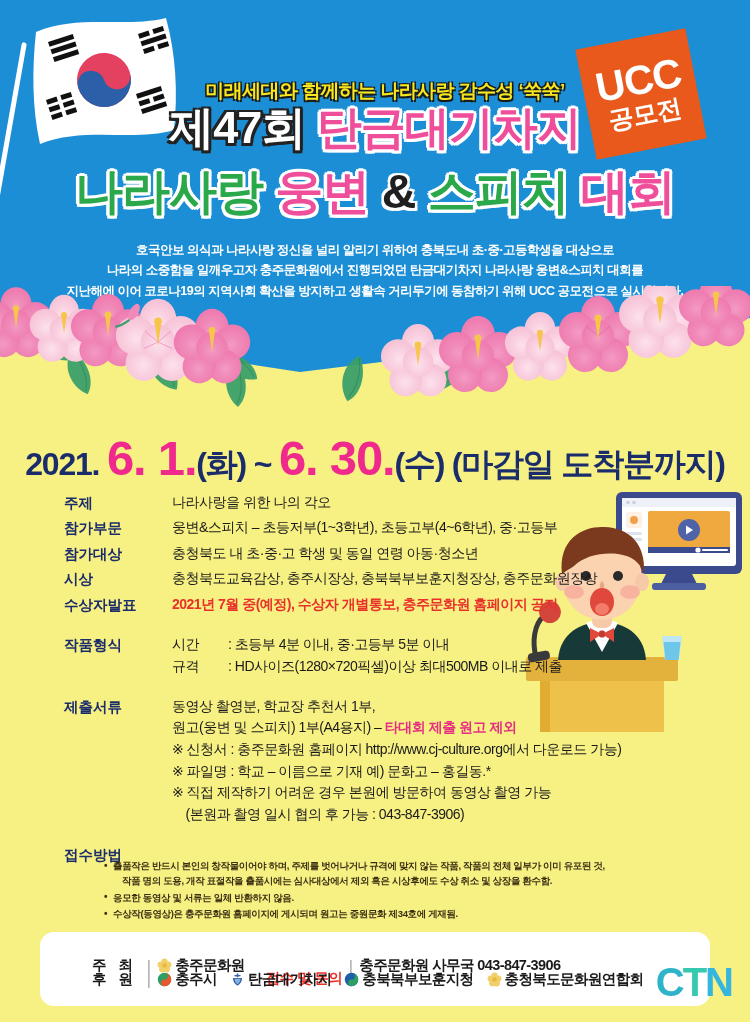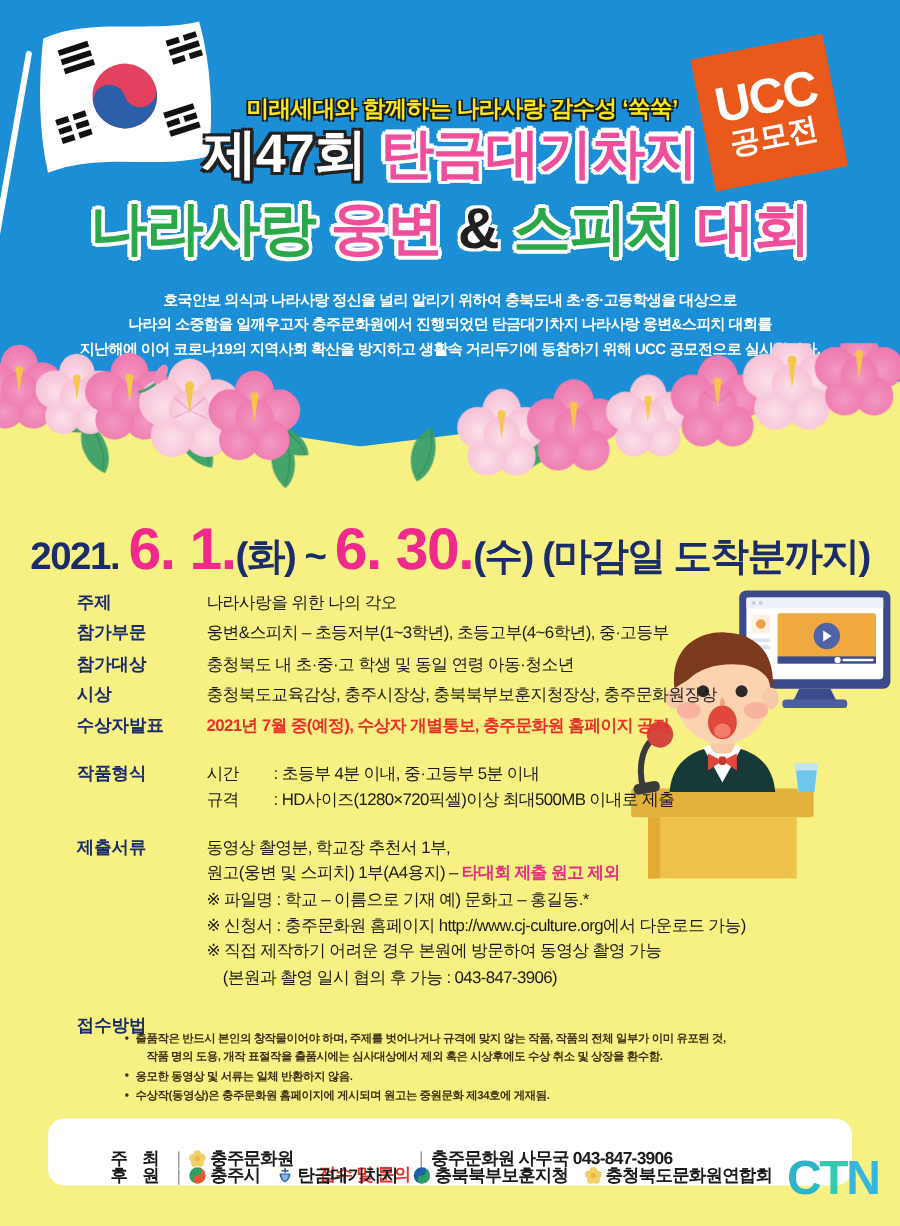--- a/index.html
+++ b/index.html
@@ -130,21 +130,21 @@
     font-weight: 600;
   }
   .fineprint li { list-style: none; position: relative; padding-left: 9px; margin-bottom: 1px; }
   .fineprint li::before {
     content: "•"; position: absolute; left: 0; top: -0.5px; font-size: 10px;
   }
   .fineprint .ind { padding-left: 9px; display: block; }
 
   
   .footer {
-    position: absolute; left: 40px; top: 932px; width: 670px; height: 56px;
+    position: absolute; left: 40px; top: 932px; width: 670px; height: 74px;
     background: #ffffff; border-radius: 14px; overflow: hidden;
   }
   .f-row {
     display: flex; align-items: center; white-space: nowrap;
     font-size: 14.5px; font-weight: 800; color: #1a1a1a; letter-spacing: -0.6px;
   }
   .f-row.r1 { position: absolute; left: 52px; top: 11px; }
   .f-row.r2 { position: absolute; left: 52px; top: 38px; }
   .f-lbl { letter-spacing: 4px; margin-right: 3px; }
   .f-bar { color: #9a9a9a; font-weight: 400; margin: 0 7px; }
@@ -495,22 +495,22 @@
           <span>HD사이즈(1280×720픽셀)이상 최대500MB 이내로 제출</span>
         </div>
       </div>
     </div>
 
     <div class="row blk2">
       <div class="lbl">제출서류</div>
       <div class="val">
         <div>동영상 촬영분, 학교장 추천서 1부,</div>
         <div><span>원고(웅변 및 스피치) 1부(A4용지) – </span><span class="hl-pink">타대회 제출 원고 제외</span></div>
+        <div>※ 신청서 : 충주문화원 홈페이지 http://www.cj-culture.org에서 다운로드 가능)</div>
         <div>※ 파일명 : 학교 – 이름으로 기재  예) 문화고 – 홍길동.*</div>
-        <div>※ 신청서 : 충주문화원 홈페이지 http://www.cj-culture.org에서 다운로드 가능)</div>
         <div>※ 직접 제작하기 어려운 경우 본원에 방문하여 동영상 촬영 가능</div>
         <div style="white-space:pre">    (본원과 촬영 일시 협의 후 가능 : 043-847-3906)</div>
       </div>
     </div>
 
     <div class="row blk2">
       <div class="lbl">접수방법</div>
     </div>
   </div>
 

